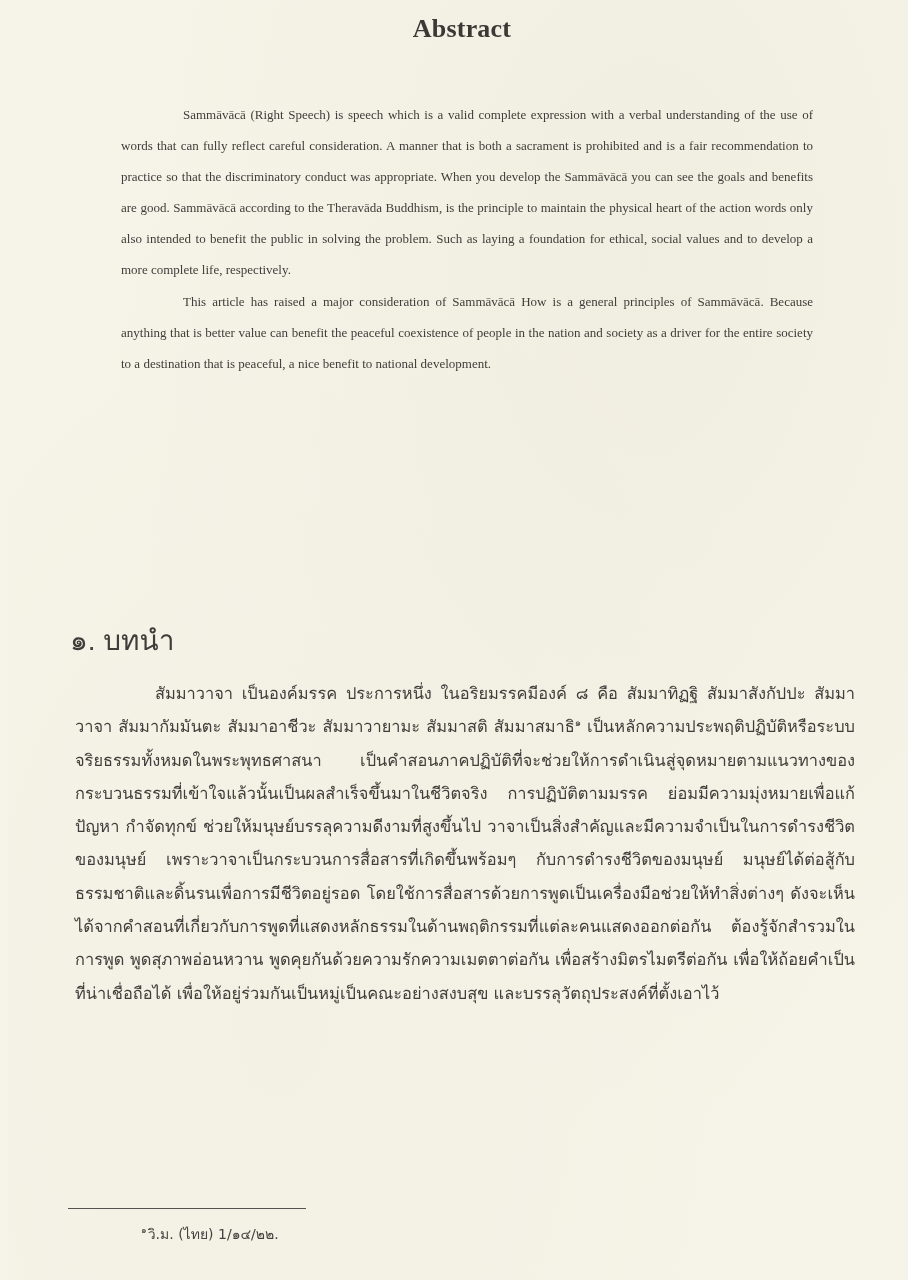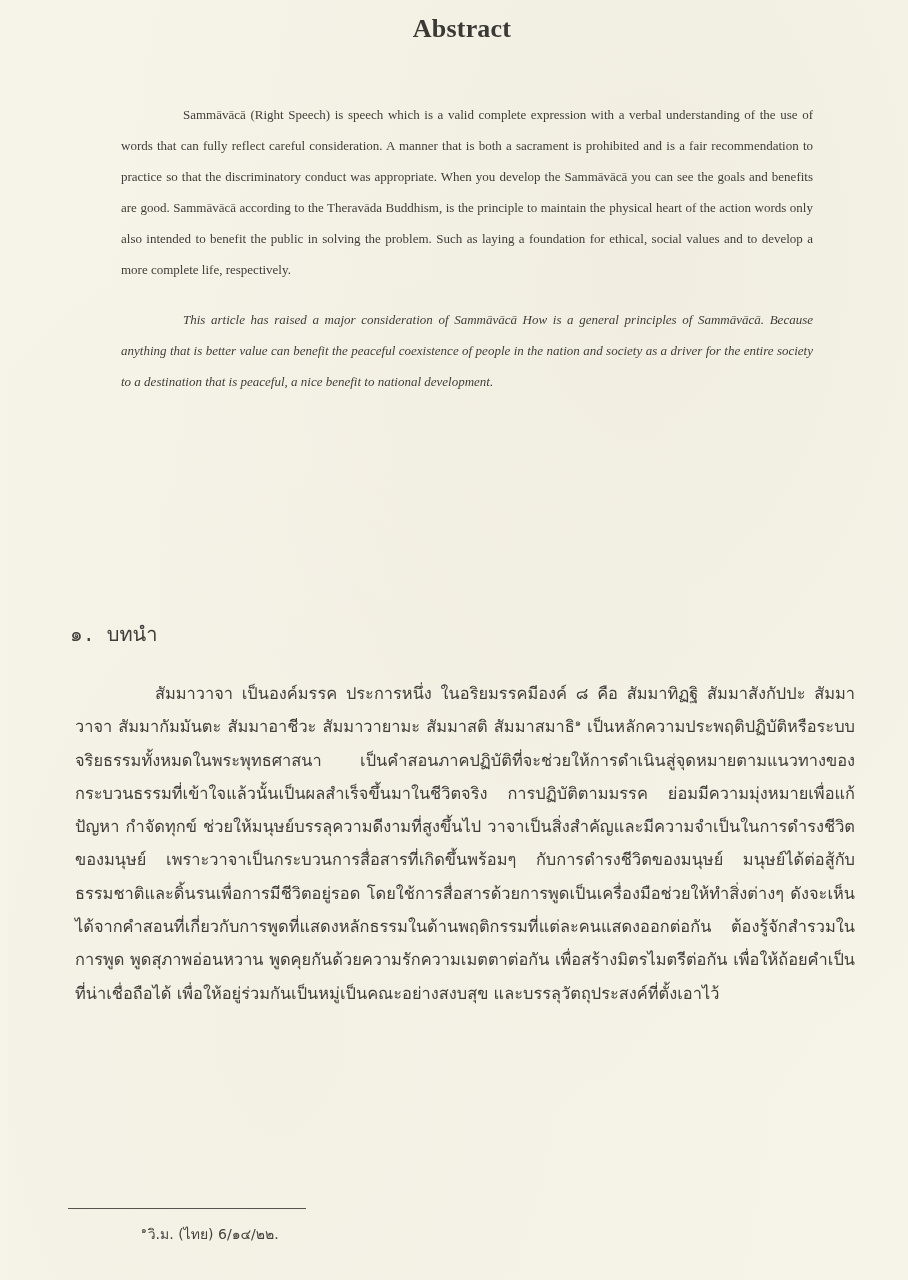--- a/index.html
+++ b/index.html
@@ -44,29 +44,28 @@
       font-size: 13px;
       line-height: 31px;
       color: #3f3d39;
     }
     .abstract-body p {
       margin: 0;
       text-align: justify;
       text-indent: 62px;
     }
     .abstract-body p + p {
-      margin-top: 19px;
-      font-style: italic;
+      margin-top: 1px;
     }
     .section-heading {
       position: absolute;
       left: 62px;
       top: 618px;
-      font-family: Liberation Mono, monospace;
-      font-size: 20px;
+      font-family: Liberation Sans, sans-serif;
+      font-size: 28px;
       color: #3f3d39;
     }
     .thai-body {
       position: absolute;
       left: 62px;
       top: 672px;
       width: 790px;
       font-family: "DejaVu Sans", sans-serif;
       font-size: 16.4px;
       line-height: 33.3px;
@@ -119,16 +118,16 @@
 
   <div class="section-heading">๑. บทนำ</div>
 
   <div class="thai-body">
     <p><span>สัมมาวาจา เป็นองค์มรรค ประการหนึ่ง ในอริยมรรคมีองค์ ๘ คือ สัมมาทิฏฐิ สัมมาสังกัปปะ สัมมาวาจา สัมมากัมมันตะ สัมมาอาชีวะ สัมมาวายามะ สัมมาสติ สัมมาสมาธิ</span><span class="fn-mark">๑</span><span> เป็นหลักความประพฤติปฏิบัติหรือระบบจริยธรรมทั้งหมดในพระพุทธศาสนา เป็นคำสอนภาคปฏิบัติที่จะช่วยให้การดำเนินสู่จุดหมายตามแนวทางของกระบวนธรรมที่เข้าใจแล้วนั้นเป็นผลสำเร็จขึ้นมาในชีวิตจริง การปฏิบัติตามมรรค ย่อมมีความมุ่งหมายเพื่อแก้ปัญหา กำจัดทุกข์ ช่วยให้มนุษย์บรรลุความดีงามที่สูงขึ้นไป วาจาเป็นสิ่งสำคัญและมีความจำเป็นในการดำรงชีวิตของมนุษย์ เพราะวาจาเป็นกระบวนการสื่อสารที่เกิดขึ้นพร้อมๆ กับการดำรงชีวิตของมนุษย์ มนุษย์ได้ต่อสู้กับธรรมชาติและดิ้นรนเพื่อการมีชีวิตอยู่รอด โดยใช้การสื่อสารด้วยการพูดเป็นเครื่องมือช่วยให้ทำสิ่งต่างๆ ดังจะเห็นได้จากคำสอนที่เกี่ยวกับการพูดที่แสดงหลักธรรมในด้านพฤติกรรมที่แต่ละคนแสดงออกต่อกัน  ต้องรู้จักสำรวมในการพูด พูดสุภาพอ่อนหวาน พูดคุยกันด้วยความรักความเมตตาต่อกัน เพื่อสร้างมิตรไมตรีต่อกัน เพื่อให้ถ้อยคำเป็นที่น่าเชื่อถือได้ เพื่อให้อยู่ร่วมกันเป็นหมู่เป็นคณะอย่างสงบสุข และบรรลุวัตถุประสงค์ที่ตั้งเอาไว้</span></p>
   </div>
 
   <div class="footnote-rule"></div>
 
   <div class="footnote">
-    <span class="fn-num">๑</span><span>วิ.ม. (ไทย) 6/๑๔/๒๒.</span>
+    <span class="fn-num">๑</span><span>วิ.ม. (ไทย) 1/๑๔/๒๒.</span>
   </div>
 
 </div>
 
 </body></html>

